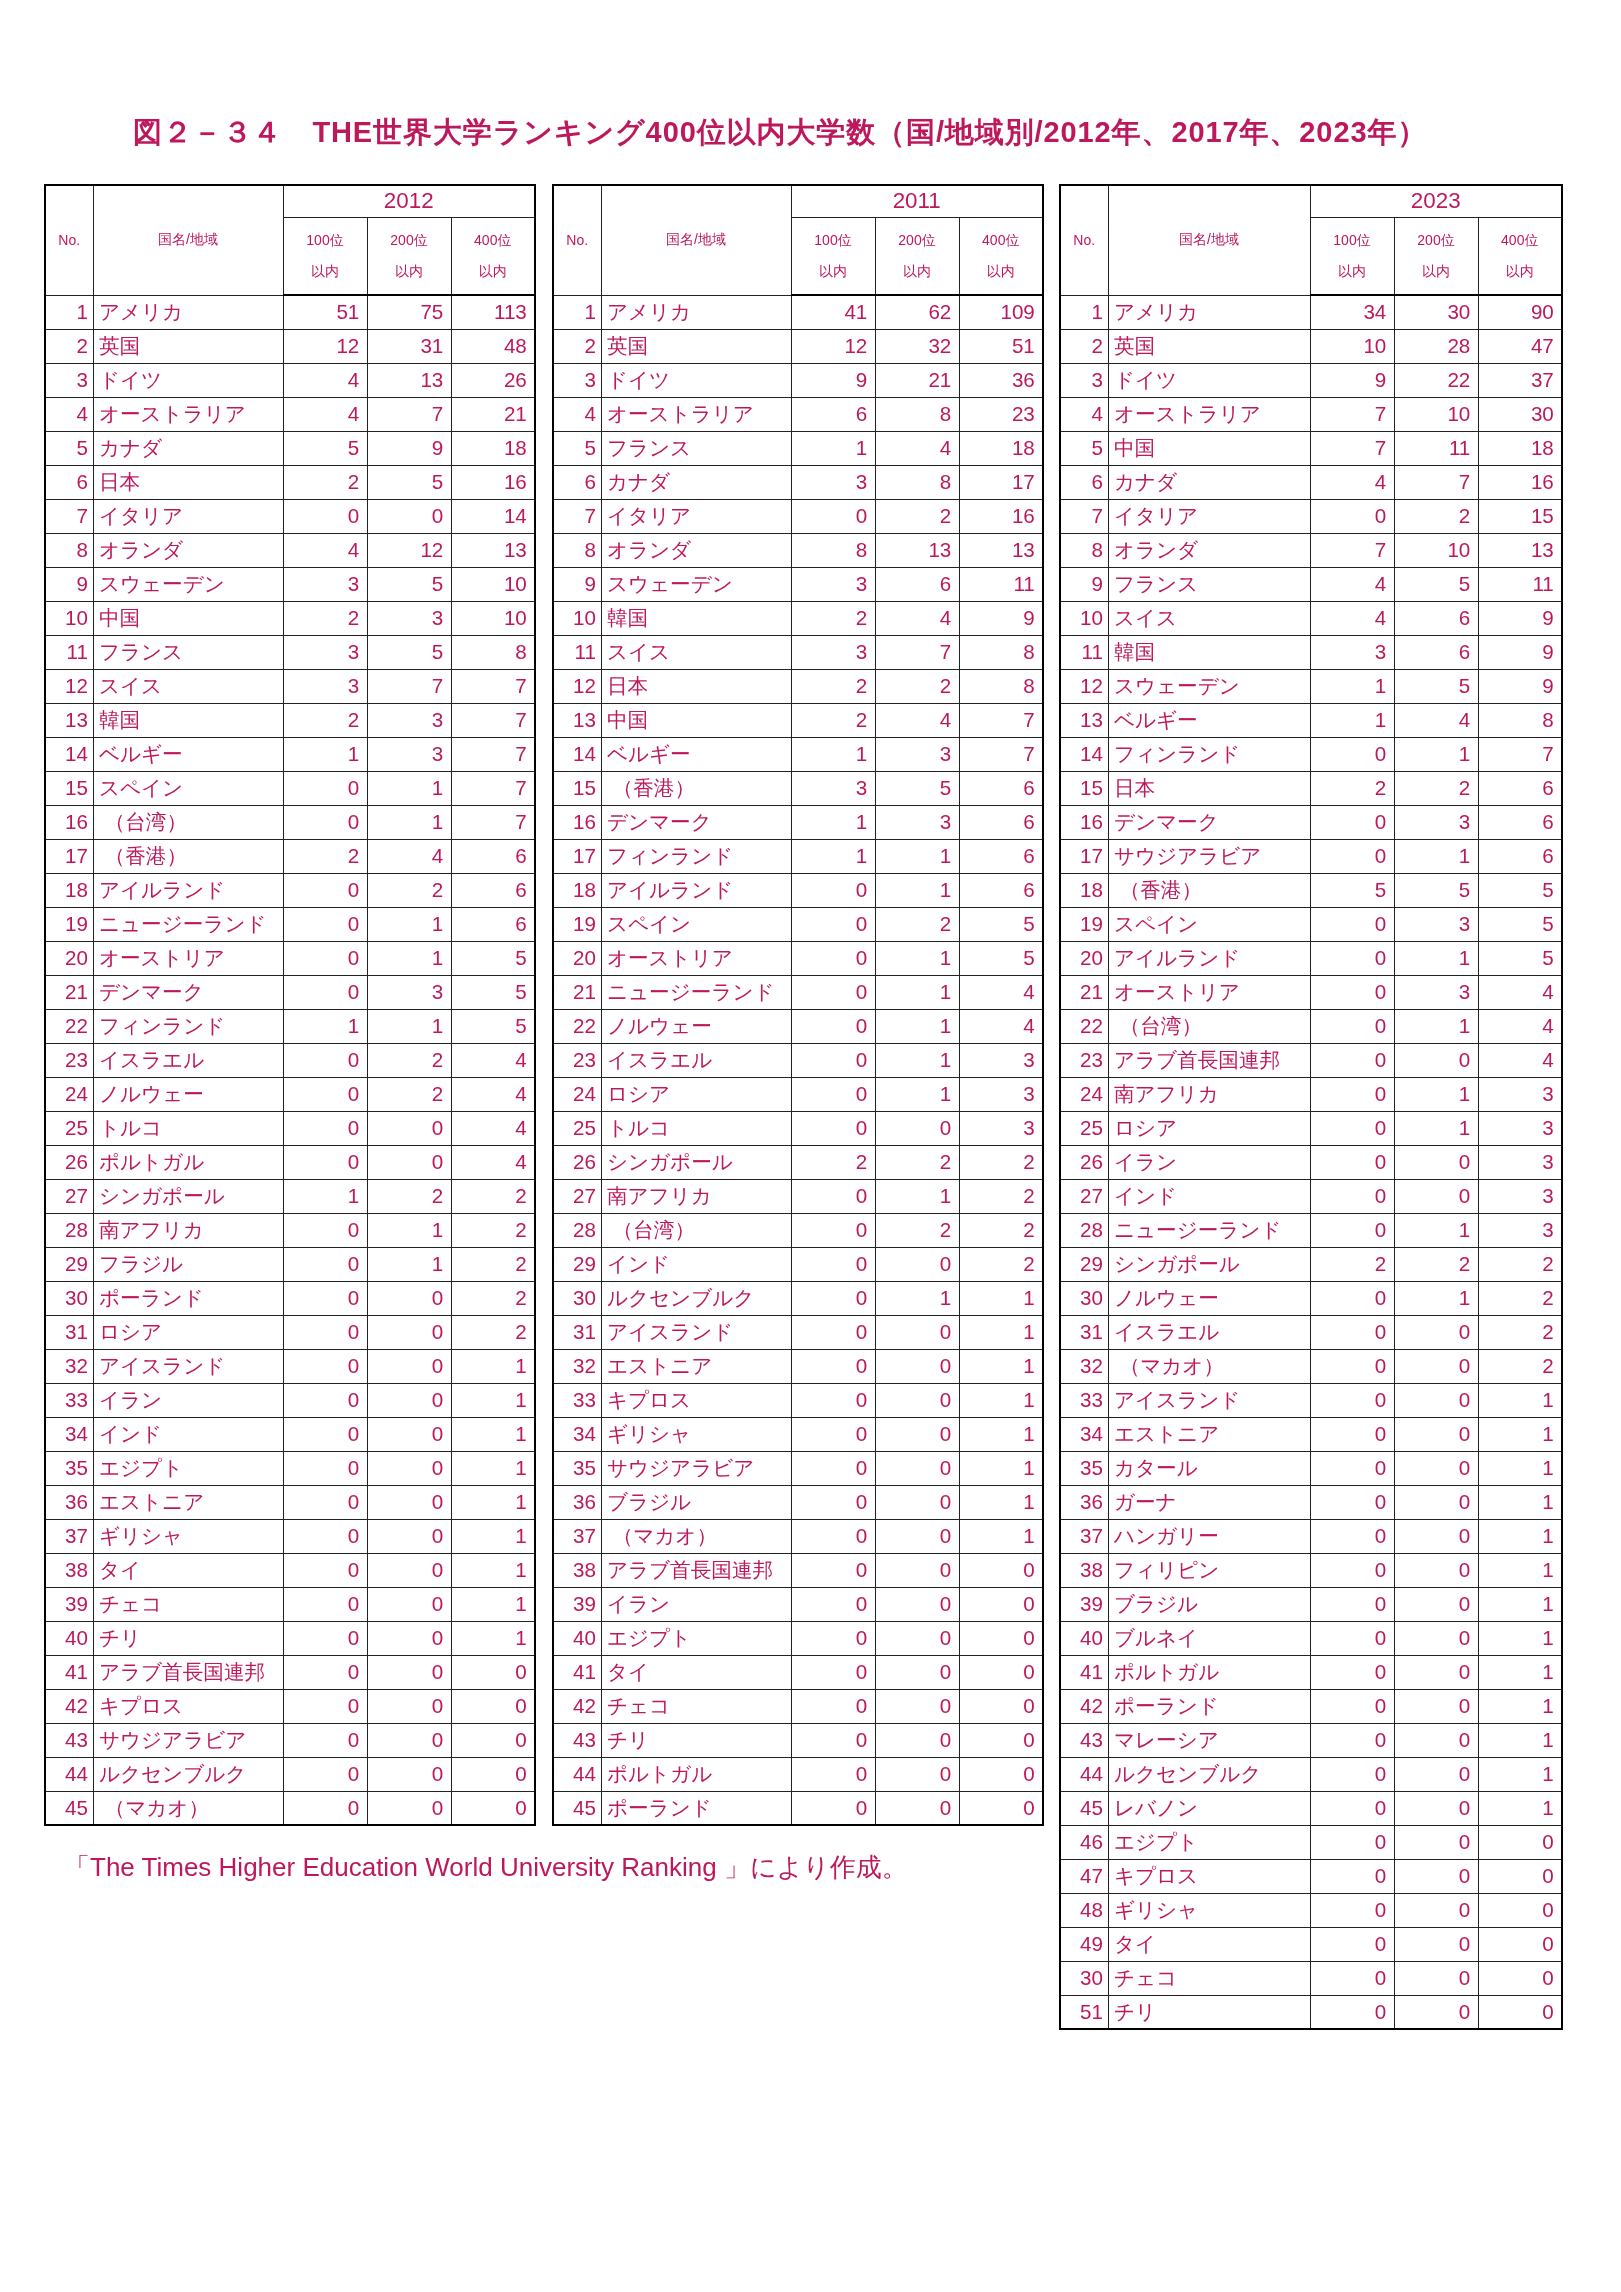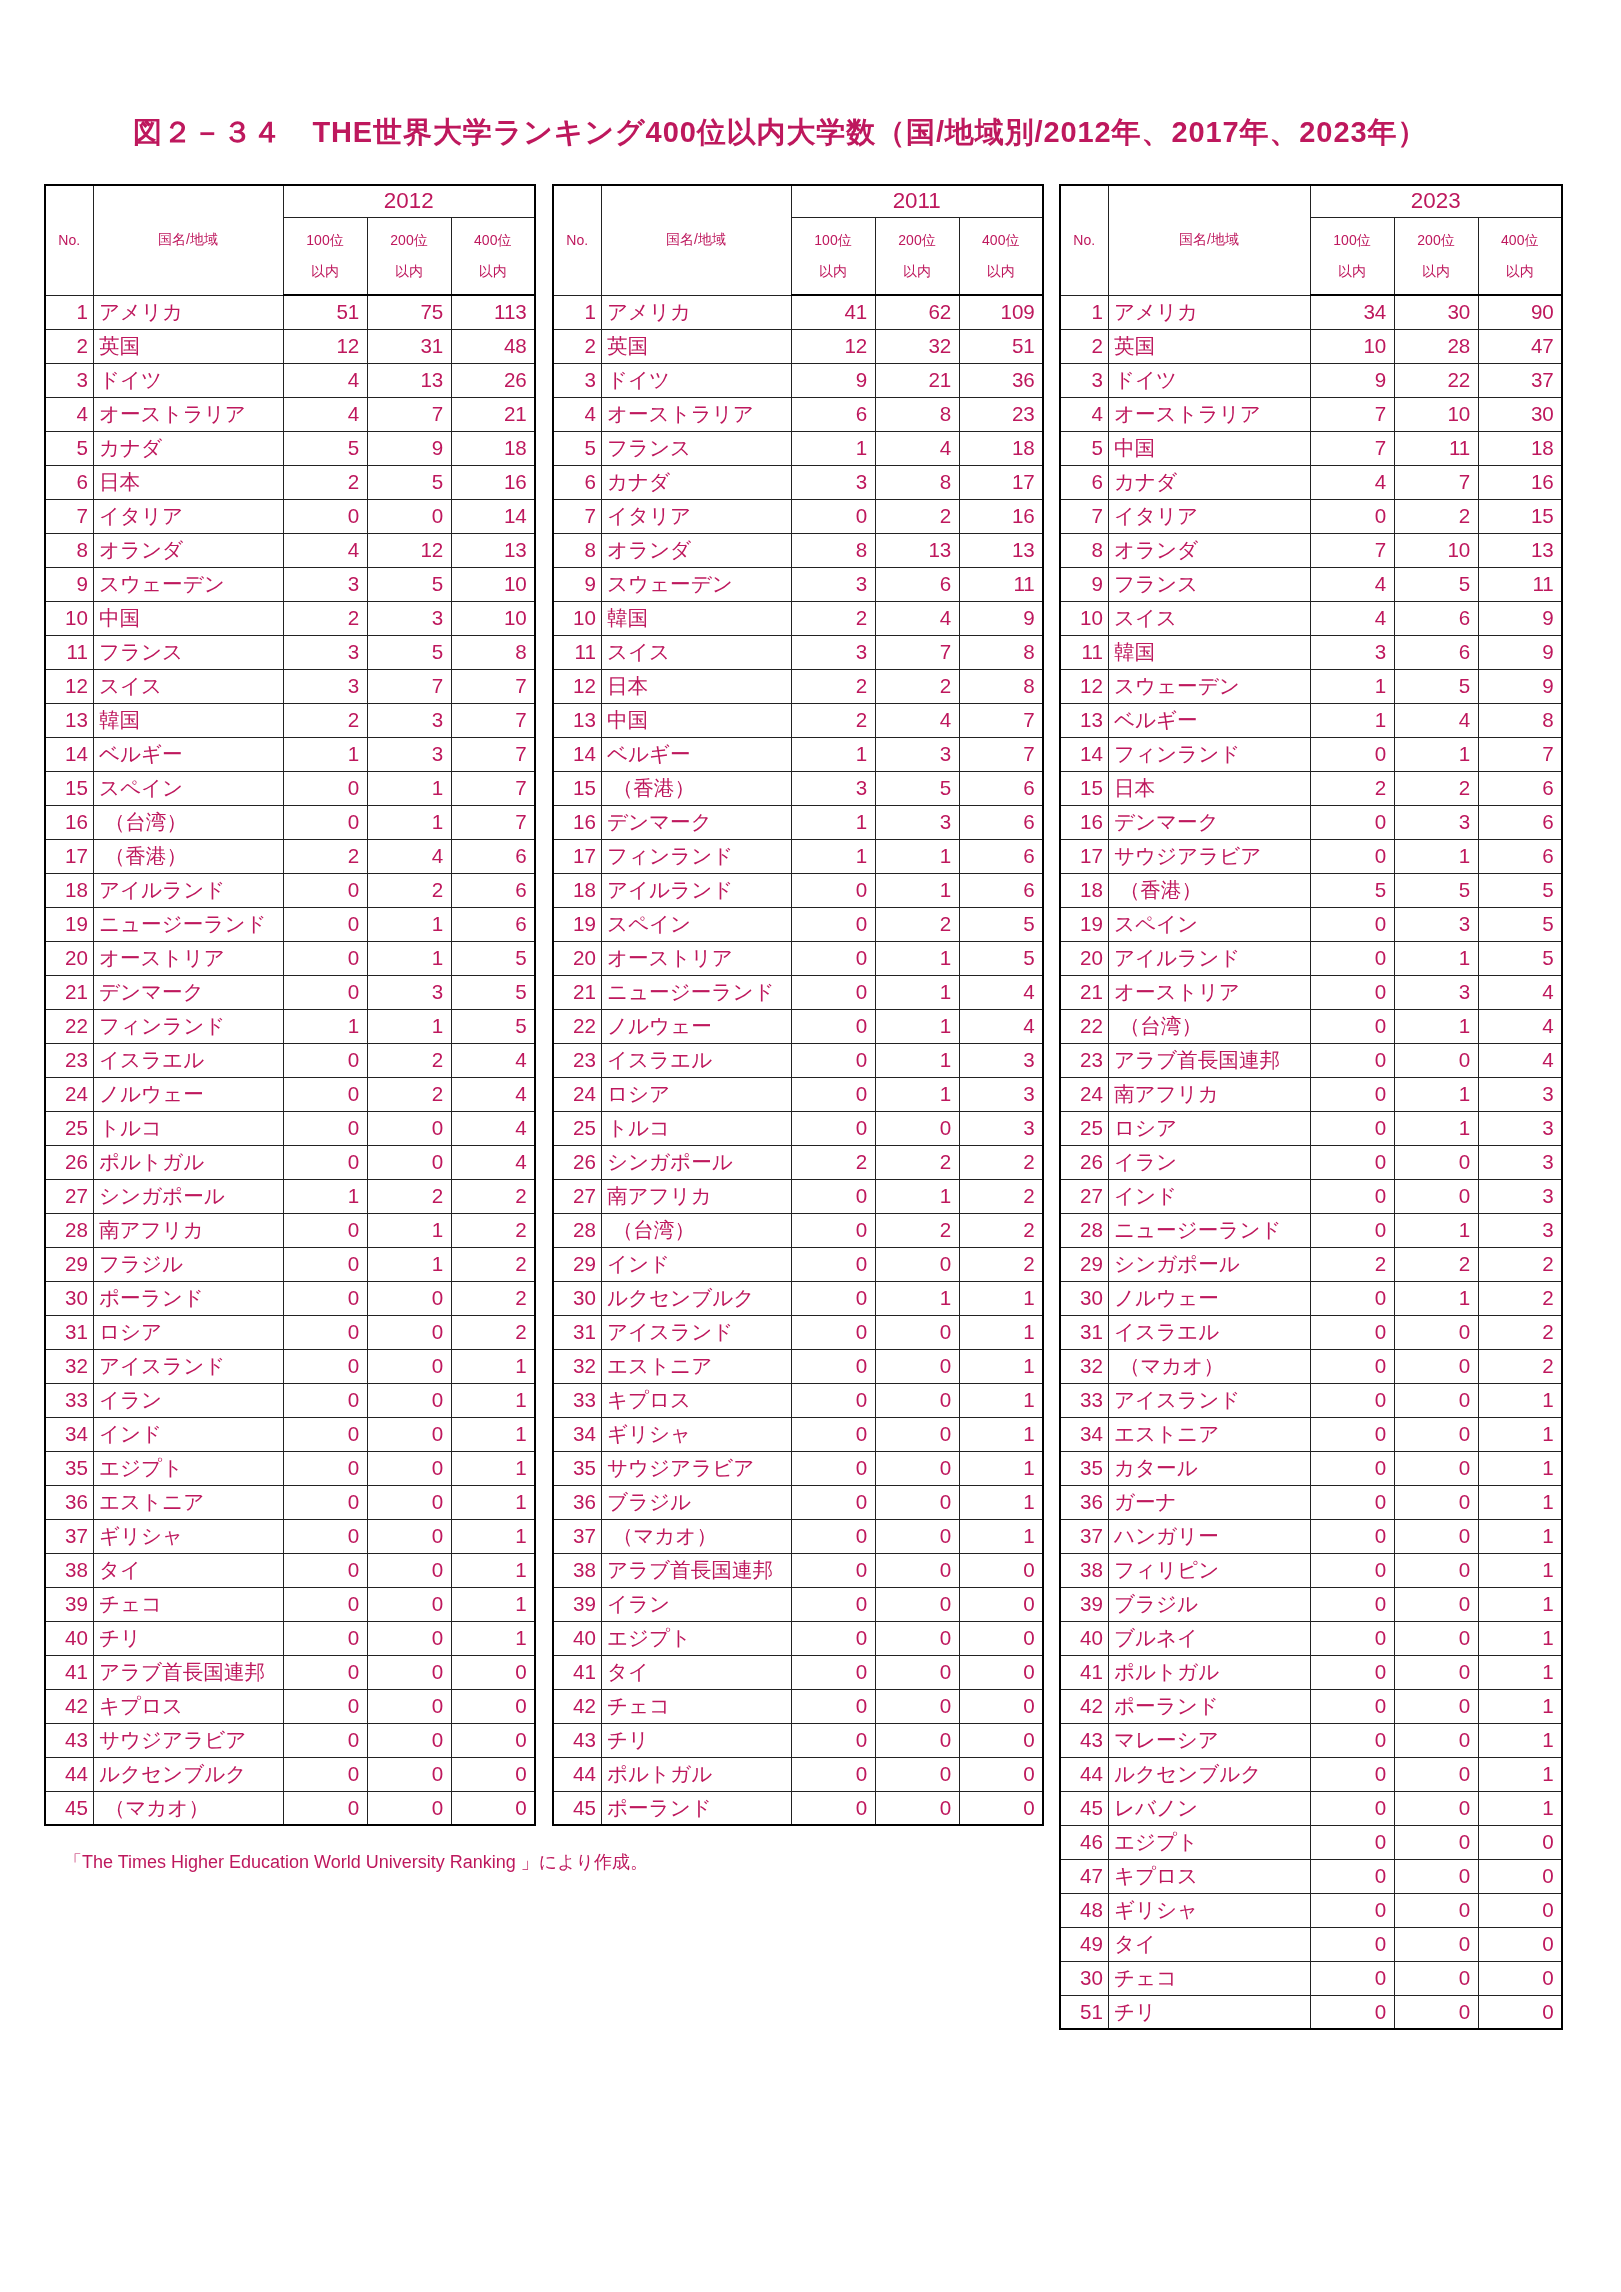--- a/index.html
+++ b/index.html
@@ -53,21 +53,21 @@
   .h-rank div { line-height: 31px; }
   .h-no, td.c-no { border-right: 1.8px solid #111111; }
   tbody td { height: 34px; font-size: 20.6px; }
   td.c-no { text-align: right; padding-right: 4.5px; }
   td.c-country { text-align: left; padding-left: 5.4px; white-space: pre; }
   td.c-num { text-align: right; padding-right: 7.2px; }
   .footnote {
     position: absolute;
     left: 64px;
     top: 1850px;
-    font-size: 18px;
+    font-size: 26px;
     white-space: nowrap;
     text-align: right;
   }
 </style>
 </head>
 <body>
 
 <div class="page">
 
   <div class="page-title">図２－３４　THE世界大学ランキング400位以内大学数（国/地域別/2012年、2017年、2023年）</div>

